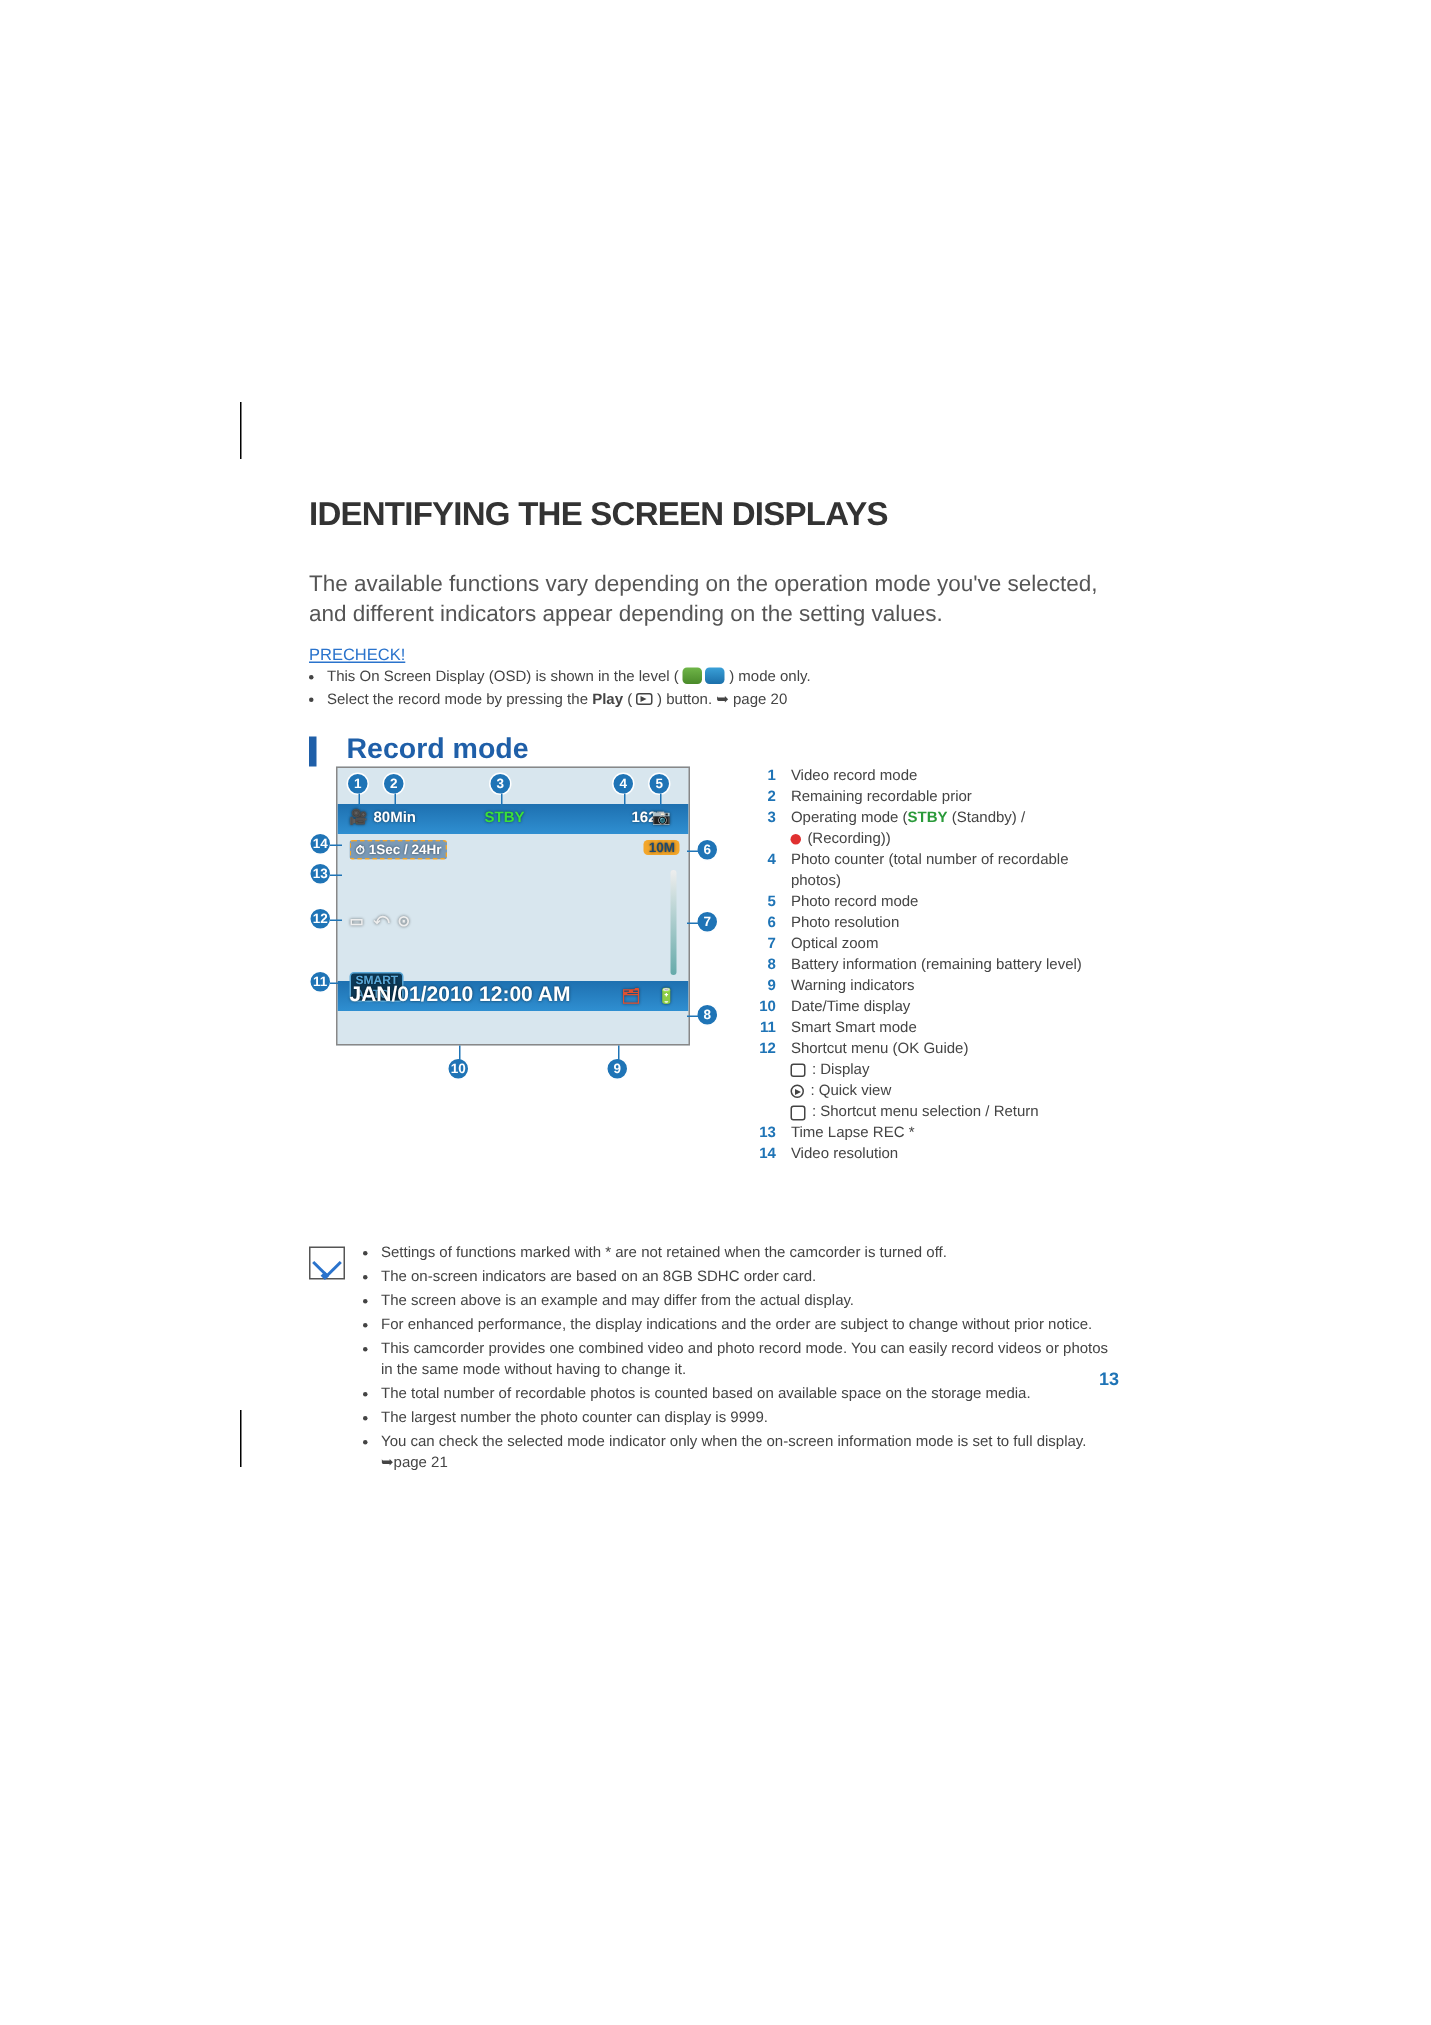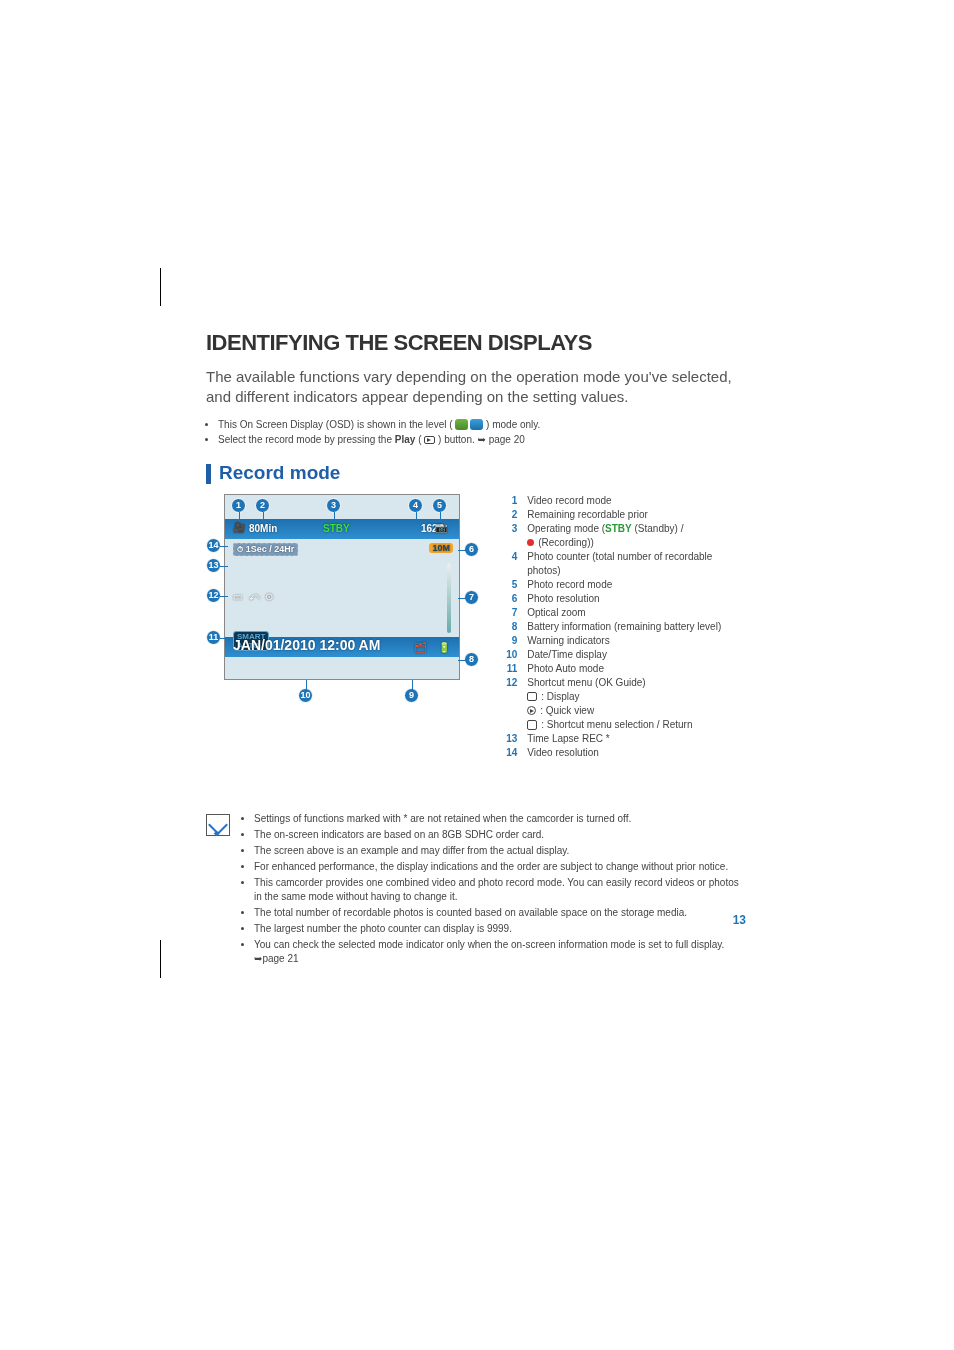--- a/index.html
+++ b/index.html
@@ -1,31 +1,31 @@
 <!DOCTYPE html>
 <html><head>
 <meta charset="utf-8">
 <style>
   * { box-sizing: border-box; margin: 0; padding: 0; }
   body { background: #fff; font-family: Arial, Helvetica, sans-serif; color: #333; width: 954px; height: 1350px; position: relative; }
   .page { position: absolute; left: 206px; top: 330px; width: 540px; }
-  h1 { font-size: 22px; font-weight: bold; color: #333; letter-spacing: -0.5px; margin-bottom: 11px; }
+  h1 { font-size: 22px; font-weight: bold; color: #333; letter-spacing: -0.5px; margin-bottom: 24px; }
   .intro { font-size: 15px; color: #555; line-height: 1.35; margin-bottom: 10px; }
   .precheck { color: #2a73cc; font-size: 11px; text-decoration: underline; margin-bottom: 2px; }
   .precheck-list { font-size: 10px; color: #444; padding-left: 12px; line-height: 1.45; margin-bottom: 14px; }
   .precheck-list li { margin-bottom: 1px; }
   .play-label { font-weight: bold; }
   .play-icon { display: inline-block; width: 11px; height: 8px; border: 1px solid #444; border-radius: 2px; position: relative; top: 1px; }
   .play-icon::after { content: ''; position: absolute; left: 2px; top: 1px; border-left: 4px solid #444; border-top: 2.5px solid transparent; border-bottom: 2.5px solid transparent; }
   .arrowp { font-family: Arial; }
   .mode-icons { display: inline-flex; gap: 2px; vertical-align: middle; }
   .mi { width: 13px; height: 11px; border-radius: 3px; display: inline-block; }
   .mi.v { background: linear-gradient(#6fb548,#4a8a2a); }
   .mi.p { background: linear-gradient(#3aa0d8,#1b6faa); }
-  .section-head { display: flex; align-items: flex-end; gap: 8px; margin-bottom: 10px; }
+  .section-head { display: flex; align-items: flex-end; gap: 20px; margin-bottom: 0; }
   .section-bar { width: 5px; height: 20px; background: #1f5fa8; }
   .section-title { color: #1f5fa8; font-size: 19px; font-weight: bold; }
   .two-col { display: flex; gap: 22px; align-items: flex-start; }
   
   .screen-wrap { position: relative; width: 274px; }
   .screen { width: 236px; height: 186px; background: #d8e6ee; border: 1px solid #888; position: relative; overflow: hidden; margin-left: 18px; }
   .grad-bar { position: absolute; left: 0; right: 0; height: 20px; }
   .grad-top { top: 24px; background: linear-gradient(#1e70b0,#2f8fd1); }
   .grad-bot { bottom: 22px; background: linear-gradient(#1e70b0,#2f8fd1); }
   .txt { position: absolute; color: #fff; font-size: 10px; font-weight: bold; text-shadow: 0 0 2px rgba(0,0,0,.6); font-family: Arial; }
@@ -59,20 +59,21 @@
 <body>
 
 <div class="crop-mark" style="left:160px;top:268px;width:1px;height:38px;"></div>
 <div class="crop-mark" style="left:160px;top:940px;width:1px;height:38px;"></div>
 
 <div class="page">
 
   <h1>IDENTIFYING THE SCREEN DISPLAYS</h1>
   <p class="intro">The available functions vary depending on the operation mode you've selected, and different indicators appear depending on the setting values.</p>
 
+  <div class="precheck">PRECHECK!</div>
   <ul class="precheck-list">
     <li>
       <span>This On Screen Display (OSD) is shown in the level (</span>
       <span class="mode-icons">
           <span class="mi v"></span>
           <span class="mi p"></span>
         </span>
       <span>) mode only.</span>
     </li>
     <li>
@@ -191,21 +192,21 @@
       <div class="row">
           <span class="num">9</span>
           <span class="lbl">Warning indicators</span>
         </div>
       <div class="row">
           <span class="num">10</span>
           <span class="lbl">Date/Time display</span>
         </div>
       <div class="row">
           <span class="num">11</span>
-          <span class="lbl">Photo Auto mode</span>
+          <span class="lbl">Smart Smart mode</span>
         </div>
       <div class="row">
           <span class="num">12</span>
           <span class="lbl">Shortcut menu (OK Guide)</span>
         </div>
       <div class="sub">
           <span class="g-icon"></span>
           <span>: Display</span>
         </div>
       <div class="sub">

